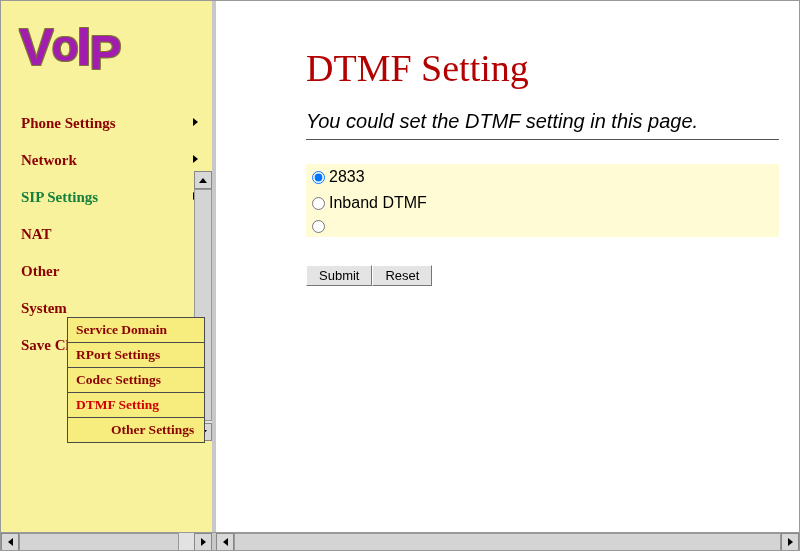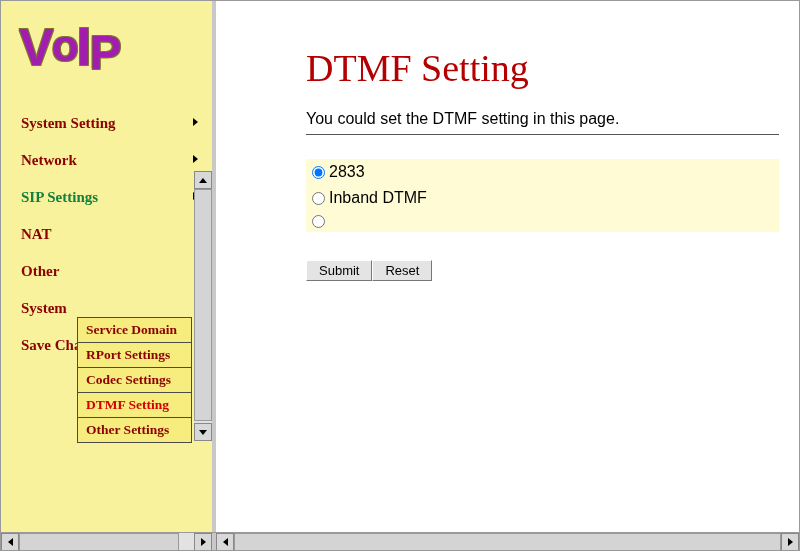--- a/index.html
+++ b/index.html
@@ -64,37 +64,37 @@
     top: 13px;
     width: 0; height: 0;
     border-top: 4px solid transparent;
     border-bottom: 4px solid transparent;
     border-left: 5px solid #000;
   }
   .nav-item.red { color: #15803d; }
 
   .submenu {
     position: absolute;
-    left: 76px;
+    left: 66px;
     top: 316px;
     border: 1px solid #4b4b4b;
     background: #f7ed7e;
     z-index: 30;
     min-width: 115px;
   }
   .submenu-item {
     color: #8b0000;
     font-weight: bold;
     font-size: 13.5px;
     padding: 4px 10px 4px 8px;
     border-bottom: 1px solid #4b4b4b;
     cursor: pointer;
     white-space: nowrap;
   }
-  .submenu-item:last-child { border-bottom: none; }
+  .submenu-item:last-child { border-bottom: none; margin-left: 35px; }
   .submenu-item.active { color: #d20000; }
 
   
   .sidebar-vscroll {
     position: absolute;
     top: 170px;
     right: 0;
     width: 18px;
     height: 270px;
     background: #e2e2e2;
@@ -163,23 +163,24 @@
   }
   h1.page-title {
     color: #b30000;
     font-size: 38px;
     font-weight: normal;
     margin: 15px 0 20px 0;
     font-family: "Times New Roman", serif;
   }
   .page-desc {
     font-family: Arial, sans-serif;
-    font-size: 16px;
+    font-size: 20px;
     color: #000;
     margin-bottom: 6px;
+    font-style: italic;
   }
   hr.rule {
     border: none;
     border-top: 1px solid #555;
     margin: 4px 0 24px 0;
   }
   .radio-row {
     background: #fffbd5;
     padding: 4px 6px;
     font-family: Arial, sans-serif;
@@ -211,21 +212,21 @@
 <body>
 
 <div class="frameset">
   <div class="sidebar-frame">
     <div class="logo">
       <span class="logo-text">V<span class="o">o</span><span class="I">I</span><span class="P">P</span></span>
     </div>
 
     <div class="nav-section">
       <div class="nav-item">
-        <span>System Setting</span>
+        <span>Phone Settings</span>
         <span class="arrow"></span>
       </div>
       <div class="nav-item">
         <span>Network</span>
         <span class="arrow"></span>
       </div>
       <div class="nav-item red">
         <span>SIP Settings</span>
         <span class="arrow"></span>
       </div>

